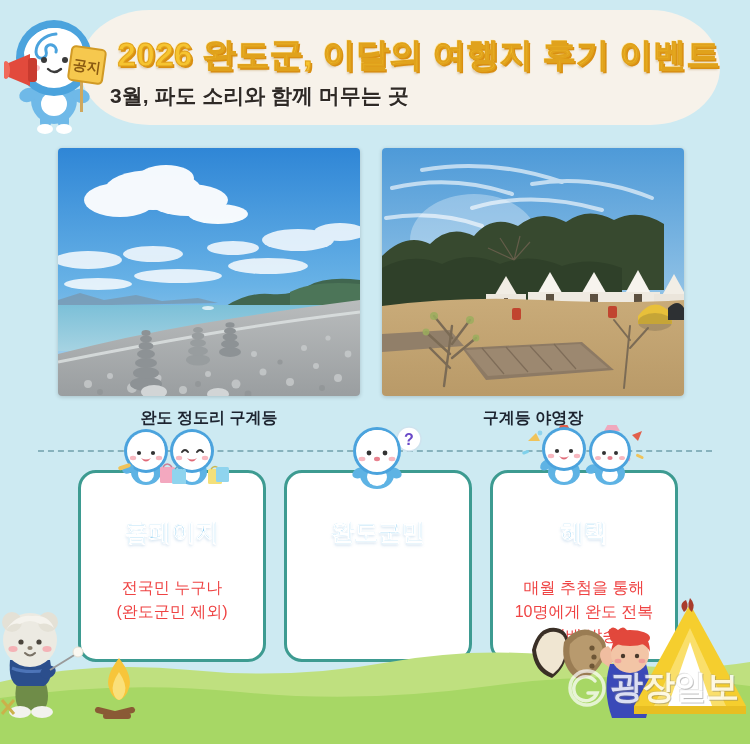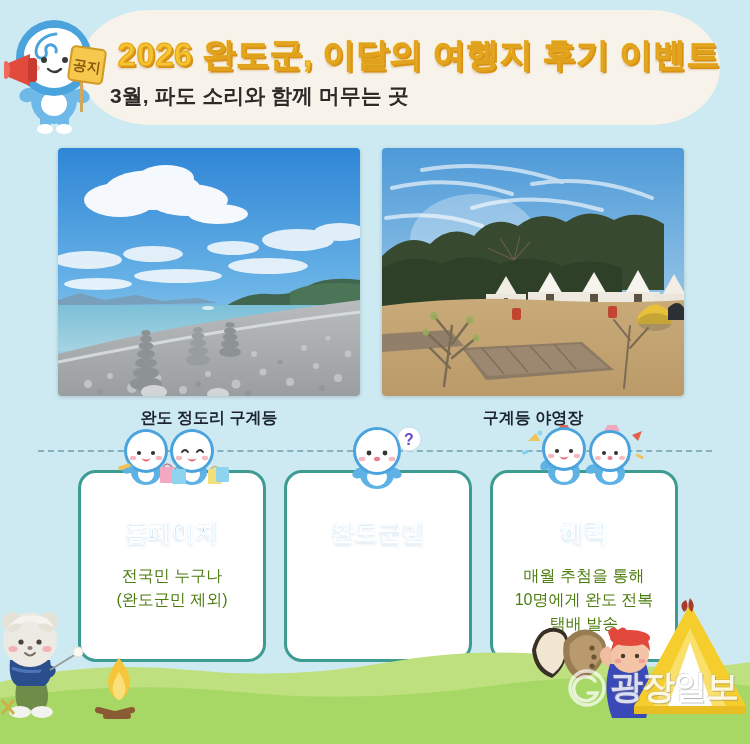--- a/index.html
+++ b/index.html
@@ -123,24 +123,24 @@
     font-weight: bold;
     color: #56b6ea;
     -webkit-text-stroke: 0.6px #ffffff;
     text-shadow:
       0 0 3px #ffffff,
       1px 1px 0 #ffffff,
       0 2px 3px rgba(90,150,200,.35);
     letter-spacing: .5px;
   }
   .card-body {
-    margin-top: 16px;
+    margin-top: 28px;
     font-size: 16px;
     line-height: 1.5;
-    color: #4d7c0f;
+    color: #ef4444;
     text-align: center;
     white-space: pre-line;
     padding: 0 6px;
   }
   .card-mascot {
     position: absolute;
     left: 0; right: 0; top: -48px;
     height: 60px;
     display: flex;
     justify-content: center;

